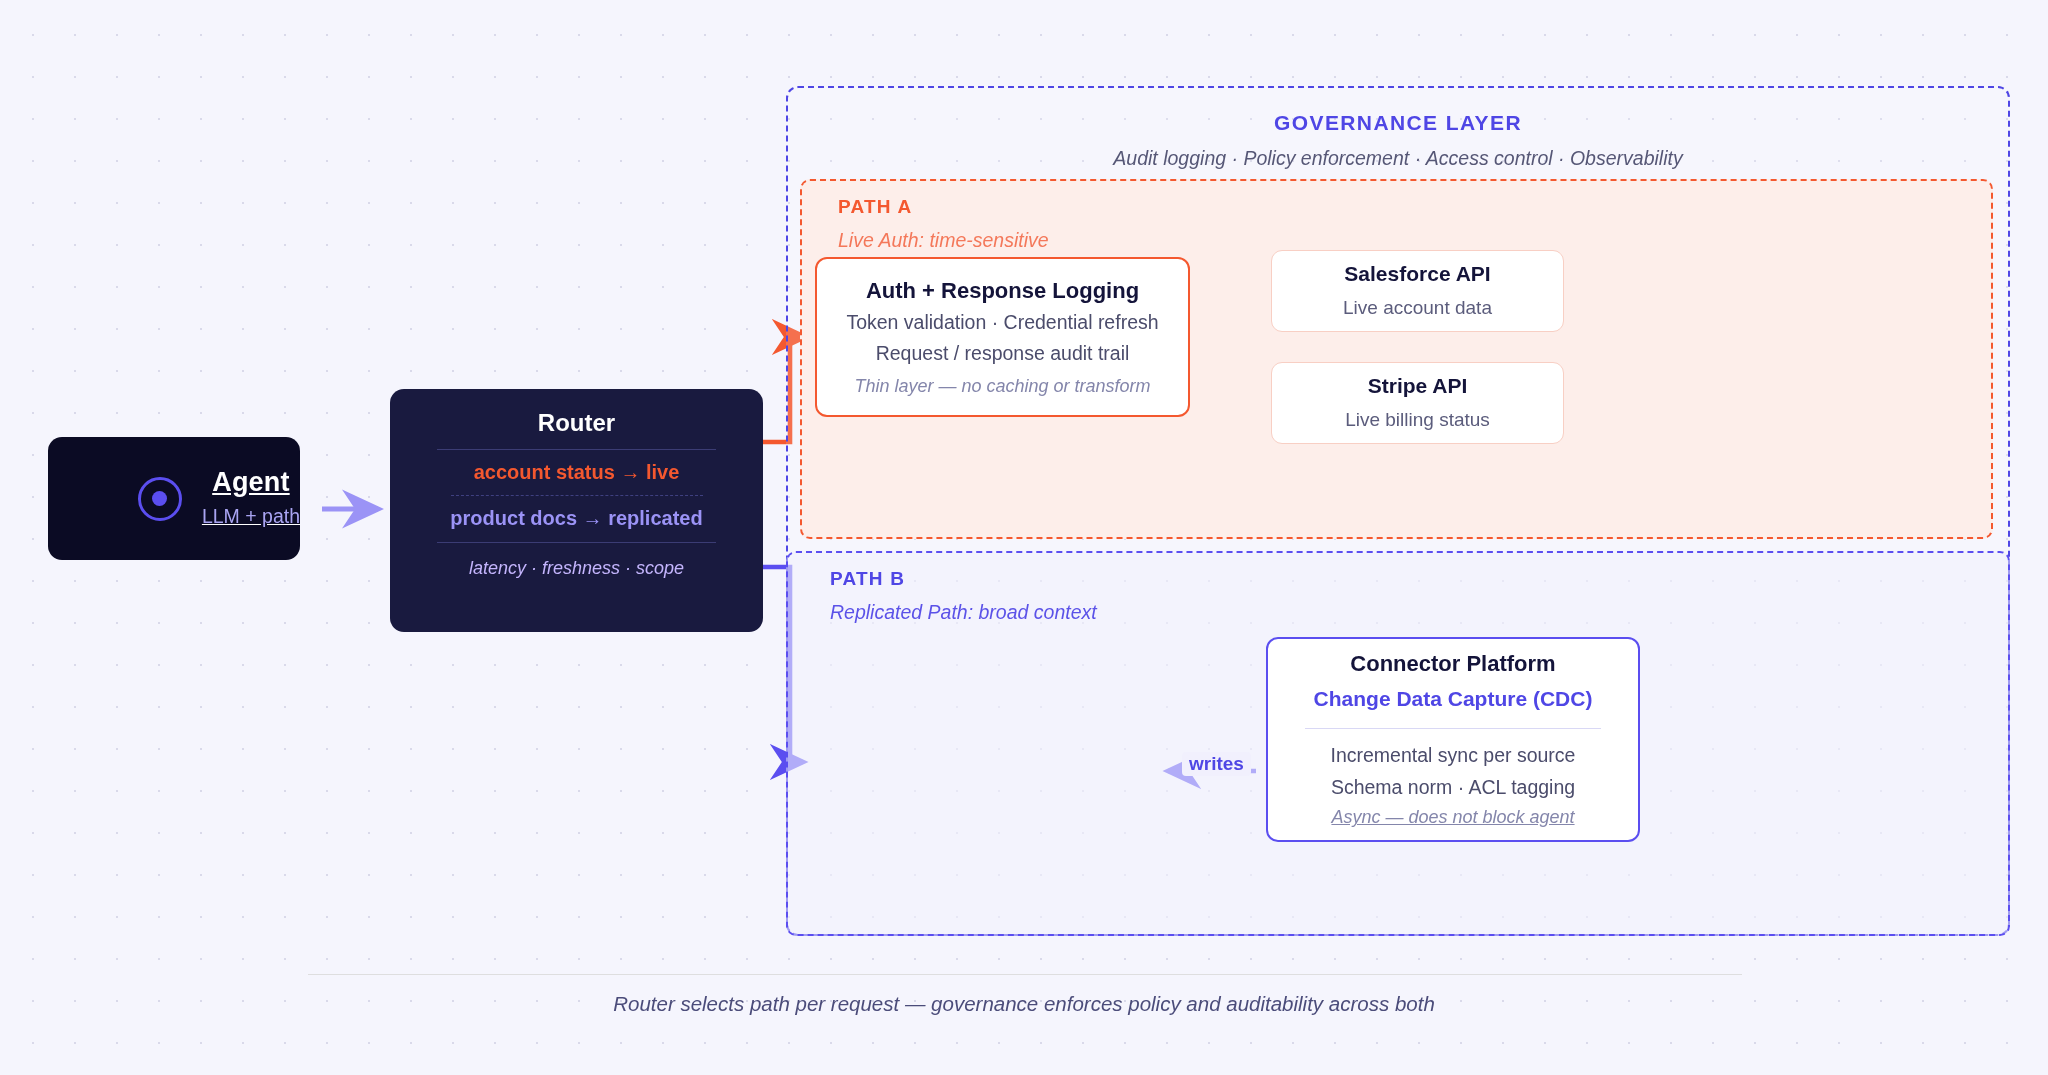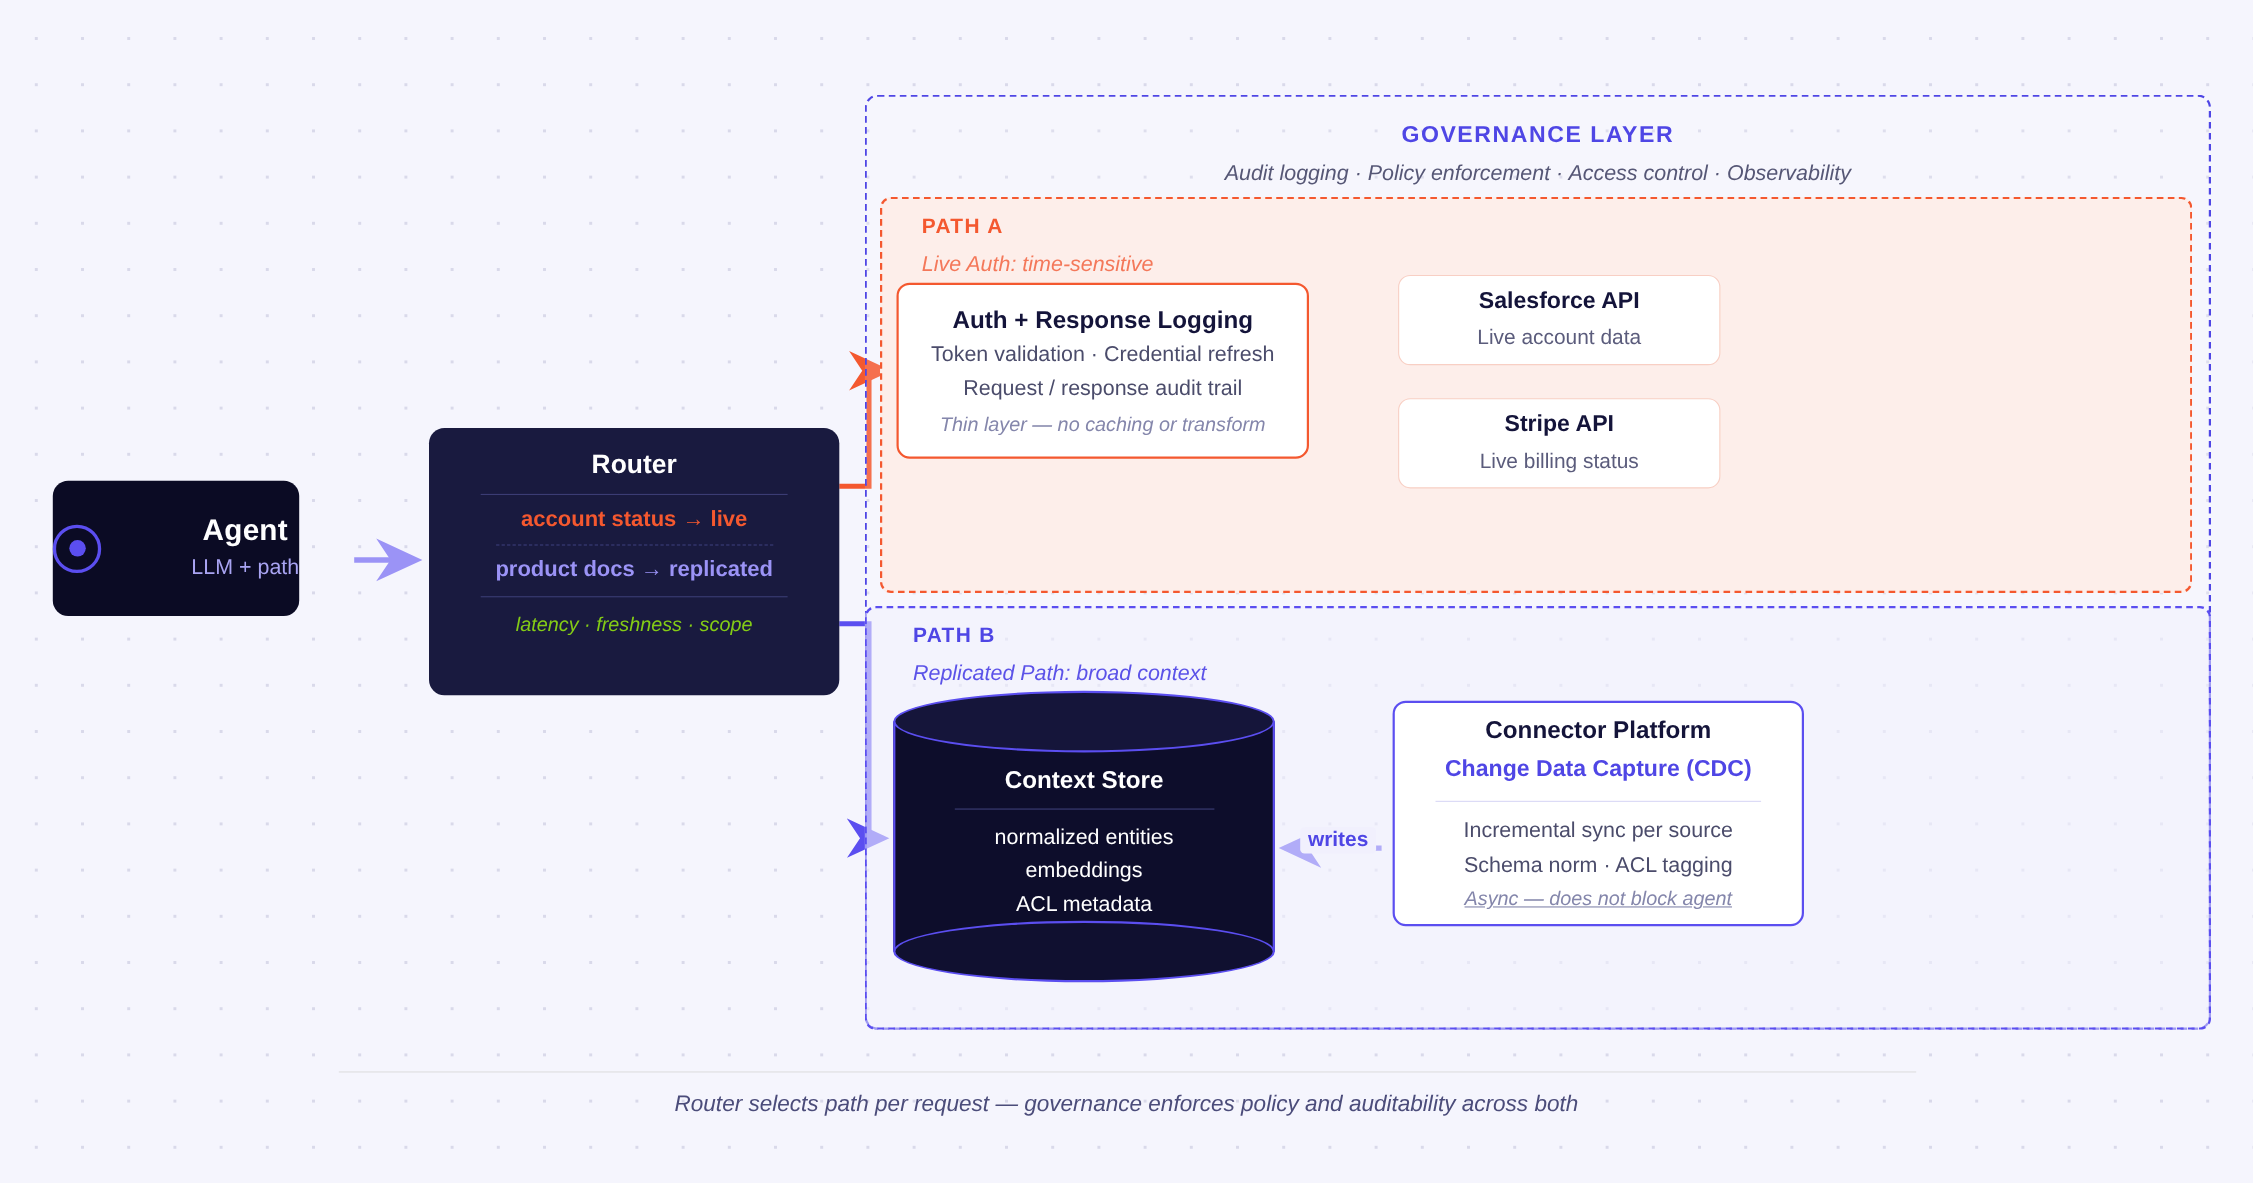--- a/index.html
+++ b/index.html
@@ -29,22 +29,22 @@
     color: #ffffff;
   }
   .router-card {
     background: #191a3f;
     border-radius: 14px;
     color: #ffffff;
   }
 
   
   #agent {
-    left: 48px; top: 437px; width: 224px; height: 123px;
-    display: flex; align-items: center; justify-content: space-between; gap: 20px;
+    left: 48px; top: 437px; width: 252px; height: 123px;
+    display: flex; align-items: center; justify-content: flex-end; gap: 20px; text-decoration: underline;
   }
   #agent .target-icon {
     width: 38px; height: 38px; flex: 0 0 auto;
     border: 3.5px solid #5b4ef0; border-radius: 50%;
     display: flex; align-items: center; justify-content: center;
   }
   #agent .target-icon i {
     width: 15px; height: 15px; background: #5b4ef0; border-radius: 50%; display: block;
   }
   #agent .agent-text { display: flex; flex-direction: column; align-items: center; }
@@ -54,21 +54,21 @@
   
   #router {
     left: 390px; top: 389px; width: 373px; height: 243px;
     padding: 16px 26px 14px; display: flex; flex-direction: column; align-items: center;
   }
   #router .router-title { font-size: 24px; font-weight: 700; line-height: 1.5; }
   #router .rule-solid { width: 279px; height: 1px; background: #3b3c74; margin: 8px 0 6px; }
   #router .rule-dashed { width: 252px; height: 0; border-top: 1.6px dashed #3f4080; margin: 7px 0 6px; }
   #router .route-live { font-size: 20px; font-weight: 700; color: #f4582f; line-height: 1.6; }
   #router .route-replicated { font-size: 20px; font-weight: 700; color: #9b93f6; line-height: 1.6; }
-  #router .router-foot { font-size: 18px; font-style: italic; color: #84cc16; line-height: 1.6; margin-top: 5px; }
+  #router .router-foot { font-size: 18px; font-style: italic; color: #c4b5fd; line-height: 1.6; margin-top: 5px; }
 
   
   #governance {
     left: 786px; top: 86px; width: 1224px; height: 850px;
     border: 2.4px dashed #4f46e5; border-radius: 12px;
     background: rgba(255,255,255,0.15);
   }
   #governance .gov-title {
     text-align: center; margin-top: 23px;
     font-size: 21px; font-weight: 700; letter-spacing: 1.4px; color: #4f46e5;
@@ -235,32 +235,20 @@
   <div class="node api-box" id="stripe-box">
     <div class="api-title">Stripe API</div>
     <div class="api-sub">Live billing status</div>
   </div>
 
   <div class="node" id="path-b">
     <div class="path-label">PATH B</div>
     <div class="path-sub">Replicated Path: broad context</div>
   </div>
 
-  <div class="node" id="context-store">
-    <div class="cyl-body"></div>
-    <div class="cyl-bottom"></div>
-    <div class="cyl-top"></div>
-    <div class="cyl-text">
-      <div class="cs-title">Context Store</div>
-      <div class="cs-rule"></div>
-      <div class="cs-line">normalized entities</div>
-      <div class="cs-line">embeddings</div>
-      <div class="cs-line">ACL metadata</div>
-    </div>
-  </div>
 
   <div class="node" id="connector-box">
     <div class="cp-title">Connector Platform</div>
     <div class="cp-cdc">Change Data Capture (CDC)</div>
     <div class="cp-rule"></div>
     <div class="cp-line">Incremental sync per source</div>
     <div class="cp-line">Schema norm · ACL tagging</div>
     <div class="cp-note">Async — does not block agent</div>
   </div>
 

